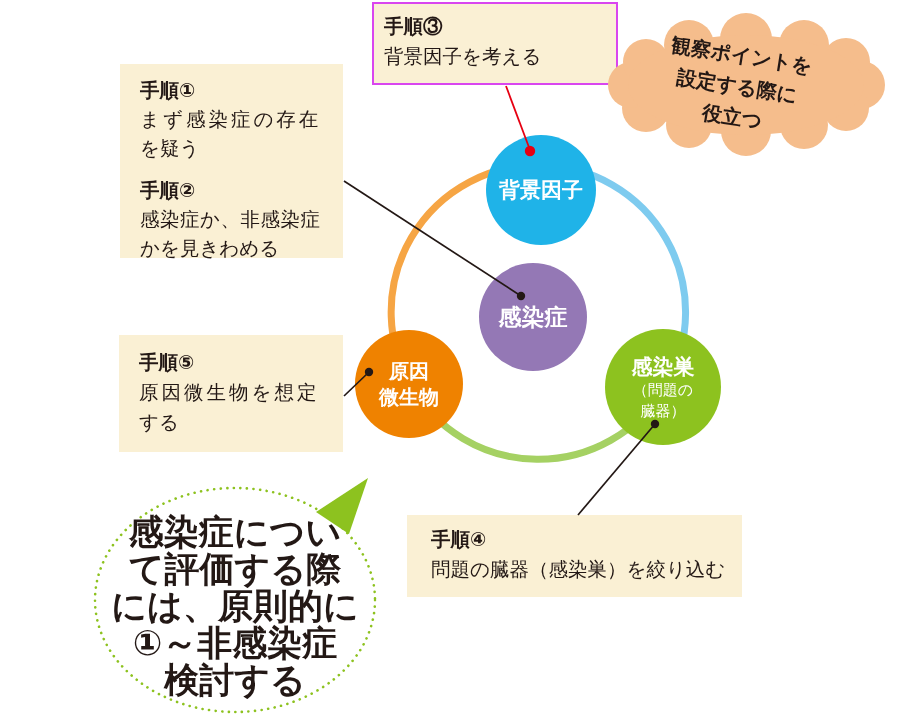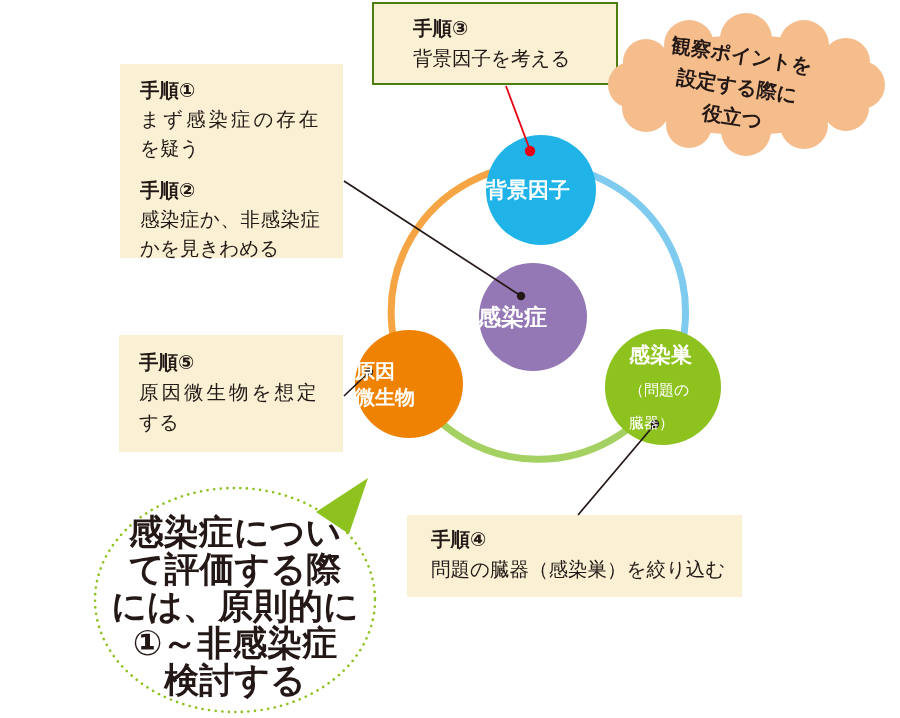--- a/index.html
+++ b/index.html
@@ -26,22 +26,23 @@
     font-size: 19.5px;
     line-height: 30px;
     color: #231815;
   }
   .callout .ttl { font-weight: 700; }
   .ls-wide { letter-spacing: 3px; }
   .ls-slim { letter-spacing: 0.5px; }
 
   #box-step3 {
     left: 372px; top: 2px; width: 246px; height: 83px;
-    border: 2px solid #4d7c0f;
-    padding: 9px 0 0 39px;
+    border: 2px solid #d946ef;
+    padding: 9px 0 0 10px;
+    font-family: Liberation Mono, monospace;
   }
   #box-step12 {
     left: 120px; top: 64px; width: 223px; height: 194px;
     padding: 12px 16px 0 20px;
     line-height: 29px;
   }
   #box-step12 .ttl2 { margin-top: 13px; }
   #box-step5 {
     left: 119px; top: 335px; width: 224px; height: 117px;
     padding: 12px 4px 0 20px;
@@ -49,30 +50,30 @@
   #box-step4 {
     left: 407px; top: 515px; width: 335px; height: 82px;
     padding: 9px 0 0 24px;
   }
 
   
   .circle-label {
     position: absolute;
     display: flex;
     flex-direction: column;
-    align-items: flex-start;
+    align-items: center;
     justify-content: center;
     text-align: center;
     color: #ffffff;
     font-weight: 700;
   }
   #label-background { left: 486px; top: 135px; width: 110px; height: 110px; font-size: 21px; }
   #label-infection  { left: 478px; top: 263px; width: 110px; height: 108px; font-size: 23px; }
   #label-microbe    { left: 355px; top: 330px; width: 108px; height: 108px; font-size: 20px; line-height: 26px; }
-  #label-focus      { left: 629px; top: 329px; width: 116px; height: 116px; font-size: 21px; line-height: 25px; gap: 12px; }
+  #label-focus      { left: 605px; top: 329px; width: 116px; height: 116px; font-size: 21px; line-height: 25px; }
   #label-focus .sub { font-size: 15px; font-weight: 400; line-height: 21px; }
 
   
   #cloud-text {
     position: absolute;
     left: 637px; top: 36px; width: 200px; height: 100px;
     transform: rotate(9deg);
     display: flex; flex-direction: column;
     align-items: center; justify-content: center;
     font-size: 20px; font-weight: 700; line-height: 31px;

